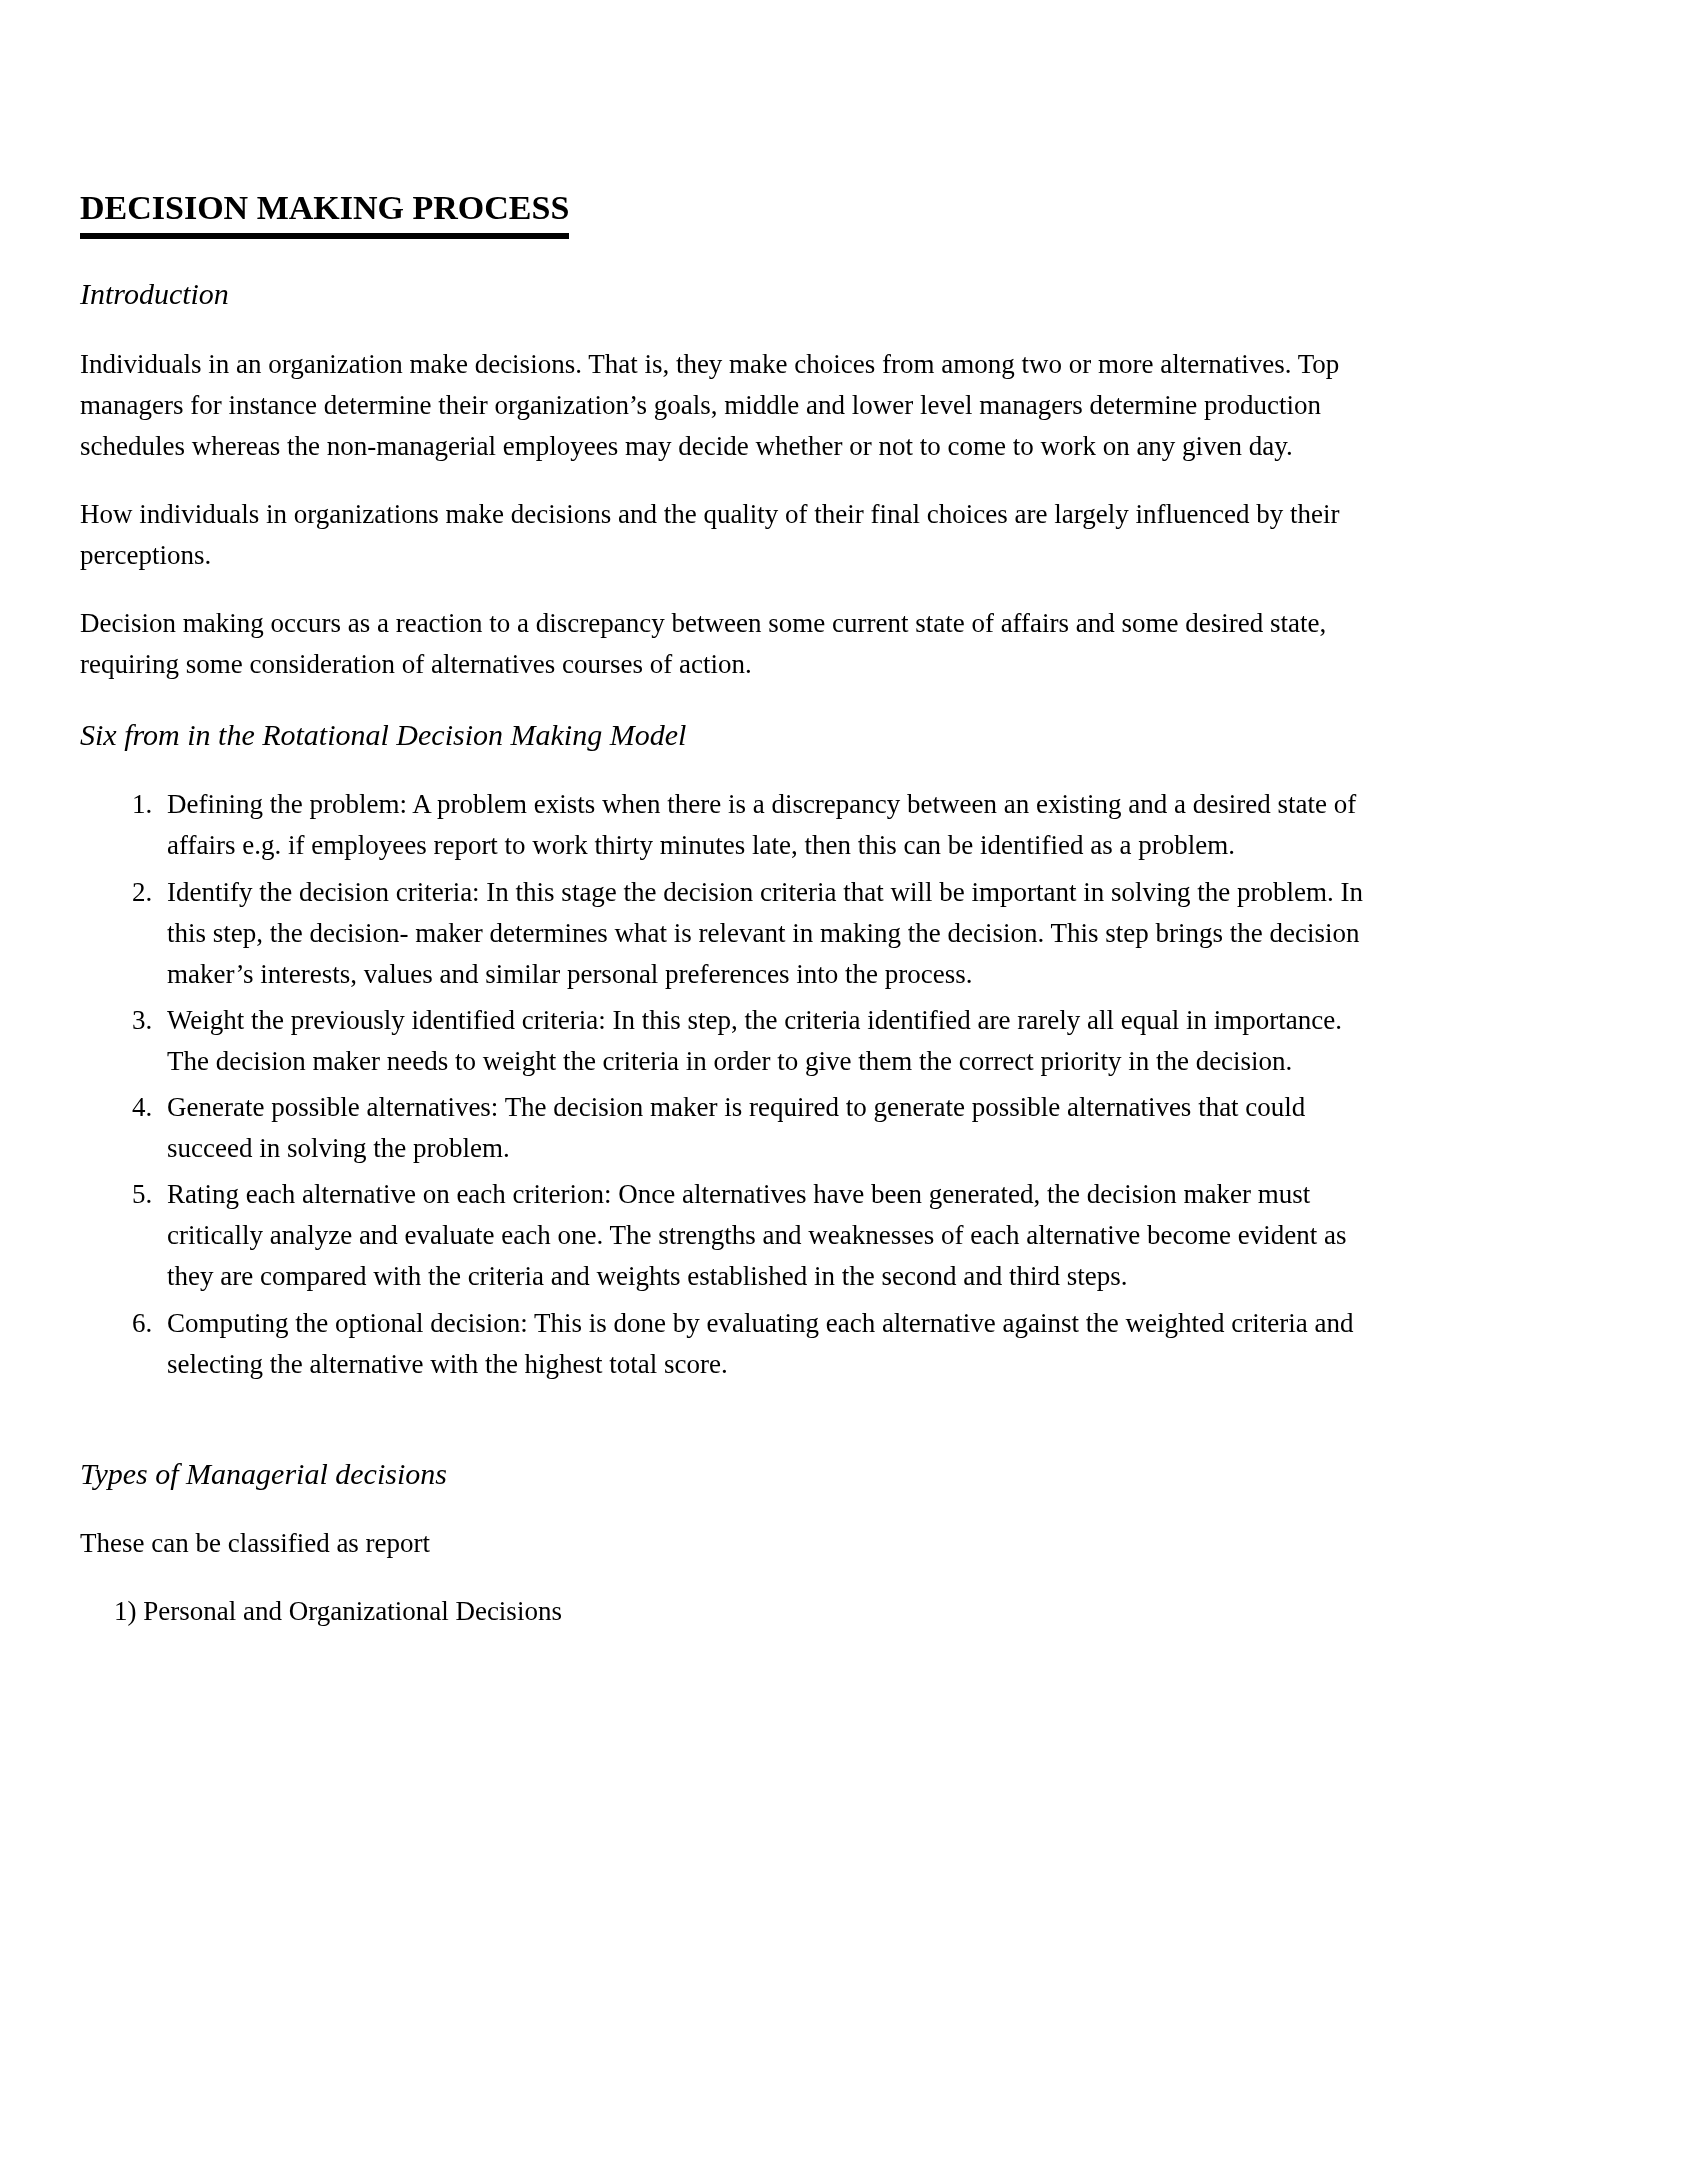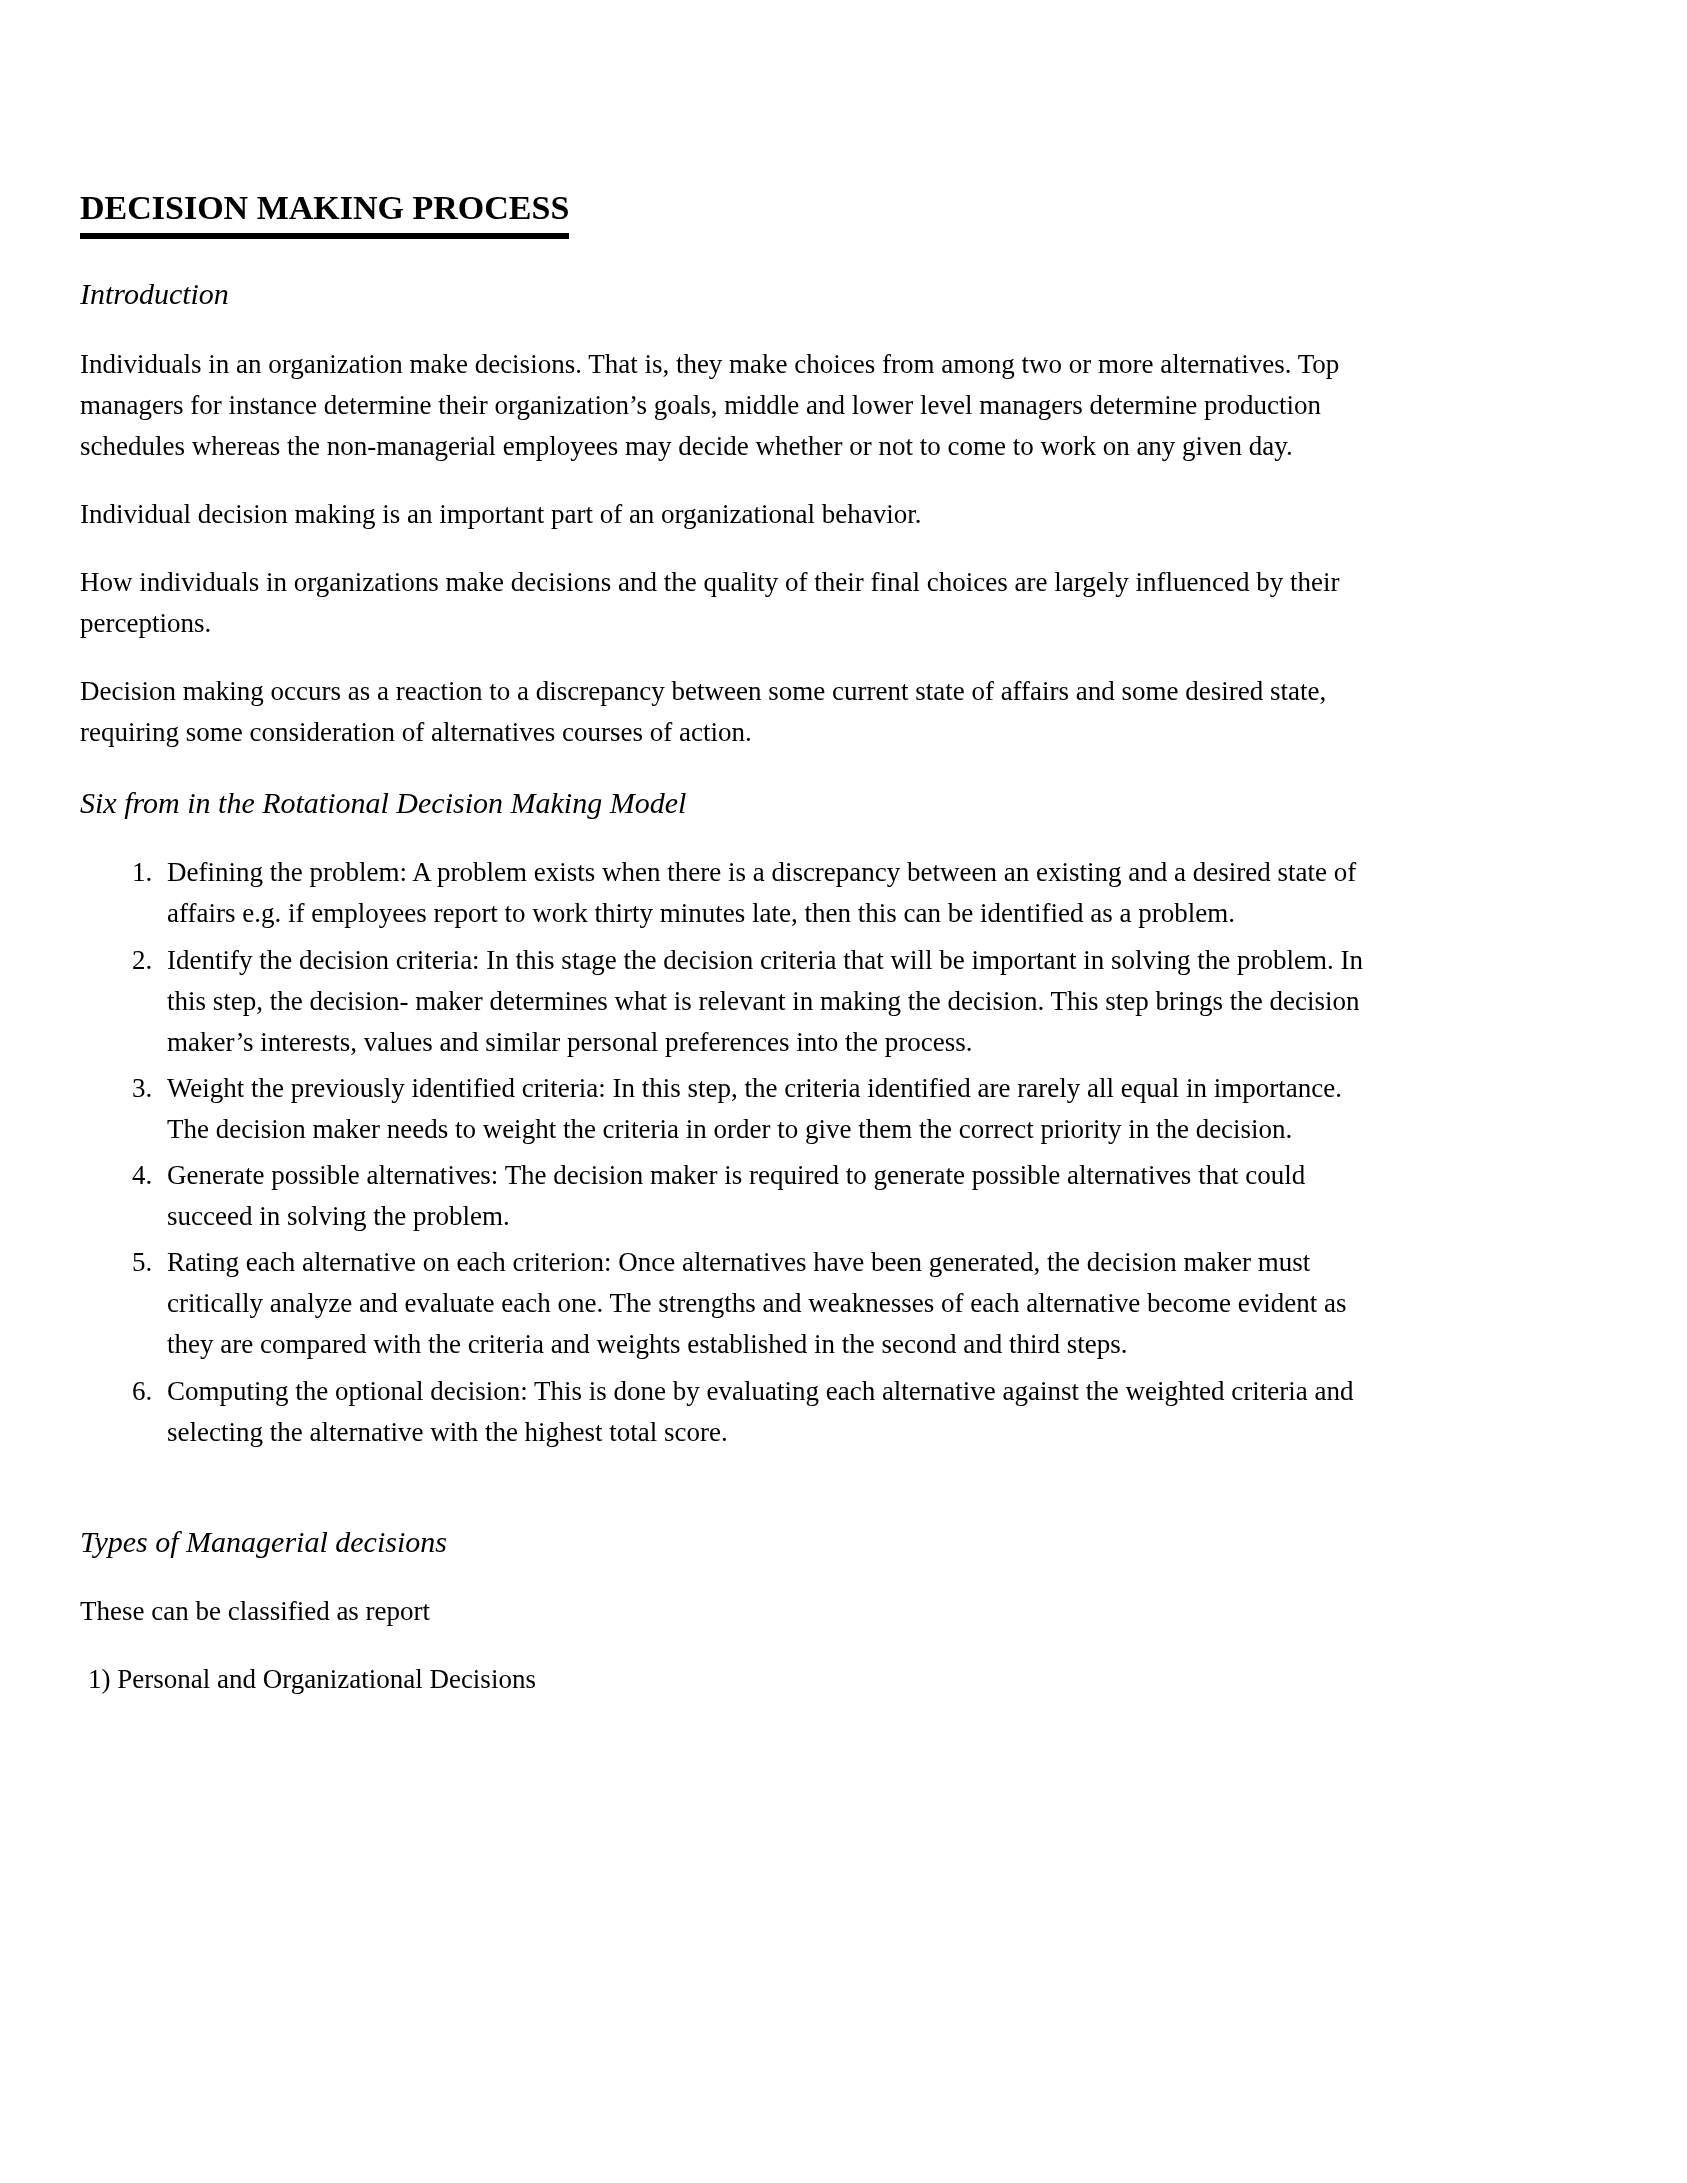--- a/index.html
+++ b/index.html
@@ -62,35 +62,35 @@
   .step-num {
     position: absolute;
     left: 52px;
     top: 0;
   }
   .types-heading {
     margin-top: 66px;
   }
   .types-item {
     padding-left: 8px;
+    margin-left: 26px;
   }
 </style>
 </head>
 <body>
 
 <div class="page">
   <div class="content">
 
     <h1 class="doc-title"><span class="underline">DECISION MAKING PROCESS</span></h1>
 
     <h2 class="subheading">Introduction</h2>
 
     <p class="body-para">Individuals in an organization make decisions. That is, they make choices from among two or more alternatives. Top managers for instance determine their organization’s goals, middle and lower level managers determine production schedules whereas the non-managerial employees may decide whether or not to come to work on any given day.</p>
 
-    <p class="body-para">Individual decision making is an important part of an organizational behavior.</p>
 
     <p class="body-para">How individuals in organizations make decisions and the quality of their final choices are largely influenced by their perceptions.</p>
 
     <p class="body-para">Decision making occurs as a reaction to a discrepancy between some current state of affairs and some desired state, requiring some consideration of alternatives courses of action.</p>
 
     <h2 class="subheading">Six from in the Rotational Decision Making Model</h2>
 
     <ol class="steps">
       <li>
         <span class="step-num">1.</span>

